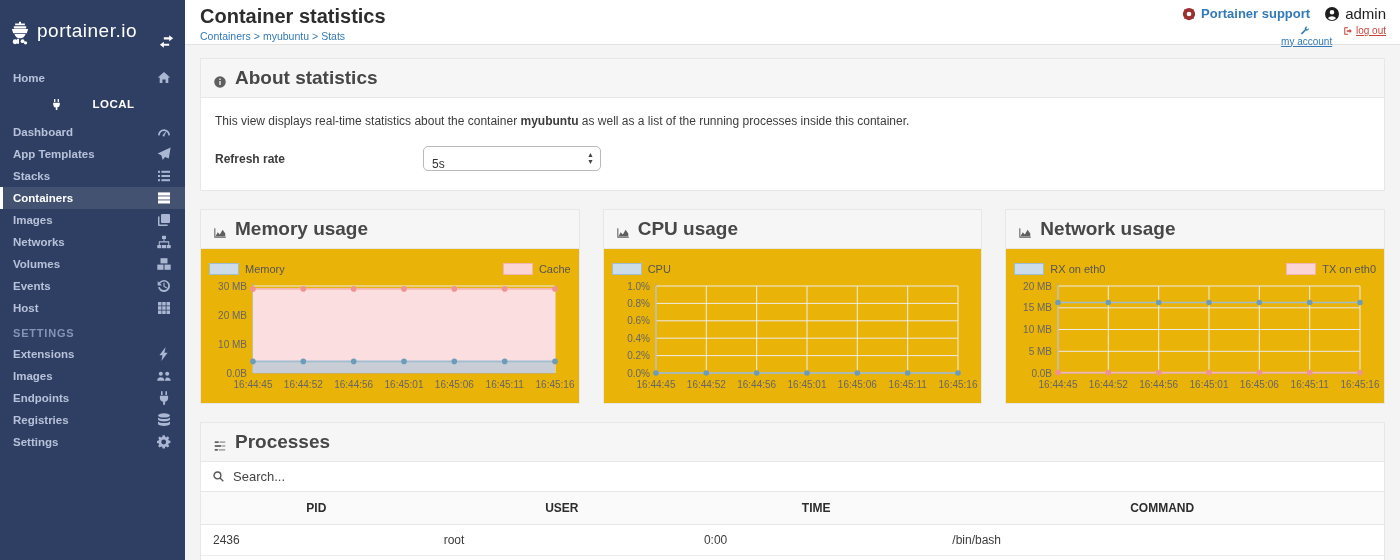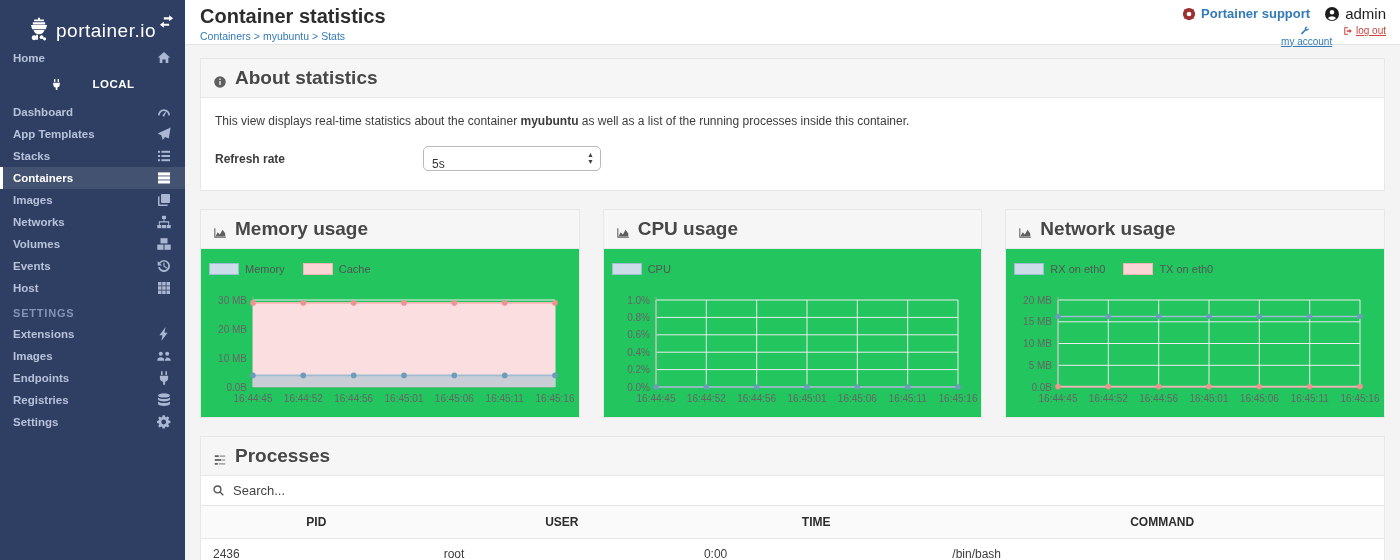--- a/index.html
+++ b/index.html
@@ -2,21 +2,21 @@
 <html><head>
 <meta charset="utf-8">
 <style>
   * { box-sizing: border-box; margin: 0; padding: 0; }
   html,body { width:1400px; height:560px; overflow:hidden;
     font-family:"Liberation Sans", sans-serif; background:#f4f4f4; color:#333; }
 
   
   .sidebar { position:absolute; left:0; top:0; width:185px; height:560px;
     background:#2f3f63; z-index:5; }
-  .logo-row { height:42px; display:flex; align-items:flex-end; padding:0 26px; position:relative; }
+  .logo-row { height:42px; display:flex; align-items:flex-start; padding:0 7px; position:relative;margin-top:20px; }
   .logo-mark { width:26px; height:26px; margin-right:4px; color:#fff; }
   .logo-text { color:#fff; font-size:19px; letter-spacing:0.5px; }
   .sidebar-toggle { position:absolute; right:10px; top:13px; width:17px; height:17px; color:#fff; cursor:pointer; }
   .nav-item { display:flex; align-items:center; height:22px; padding:0 13px;
     color:#b7c1d9; font-size:11.5px; font-weight:bold; text-decoration:none; cursor:pointer; }
   .nav-item .lbl { flex:1; }
   .nav-item .icon { width:16px; height:16px; color:#aab6d2; display:inline-flex; }
   .nav-item.home { height:26px; margin-top:3px; }
   .nav-item.active { background:rgba(255,255,255,0.10); border-left:3px solid #fff;
     padding-left:10px; color:#fff; }
@@ -61,24 +61,24 @@
   .form-label { width:208px; font-size:12px; font-weight:bold; color:#3c3c3c; }
   .select-wrap { position:relative; width:178px; }
   select.refresh { width:178px; height:25px; font-size:12px; padding:10px 22px 2px 8px;
     border:1px solid #b9b9b9; border-radius:5px; background:#fff; color:#333;
     appearance:none; -webkit-appearance:none; font-family:"Liberation Sans",sans-serif; }
   .select-arrows { position:absolute; right:7px; top:5px; font-size:7px; line-height:7px;
     color:#444; pointer-events:none; text-align:center; }
 
   
   .charts-row { display:flex; gap:23px; margin-top:18px; }
-  .chart-widget { flex:1; min-width:0; background:#22c55e; border:1px solid #e7e7e7; }
+  .chart-widget { flex:1; min-width:0; background:#eab308; border:1px solid #e7e7e7; }
   .chart-body { padding:14px 8px 6px; position:relative; }
-  .chart-legend { display:flex; justify-content:flex-start; gap:18px; font-size:11px;
-    color:#555; margin-bottom:20px; }
+  .chart-legend { display:flex; justify-content:space-between; gap:18px; font-size:11px;
+    color:#555; margin-bottom:6px; }
   .legend-item { display:inline-flex; align-items:center; }
   .legend-swatch { width:30px; height:12px; border:1px solid; display:inline-block; margin-right:6px; }
 
   
   .processes { margin-top:18px; }
   .search-row { display:flex; align-items:center; padding:7px 11px; border-bottom:1px solid #e7e7e7; }
   .search-row .icon { width:13px; height:13px; color:#555; margin-right:8px; display:inline-flex; }
   .search-input { border:none; outline:none; flex:1; font-size:13px; color:#333;
     font-family:"Liberation Sans",sans-serif; background:transparent; }
   .search-input::placeholder { color:#444; }

